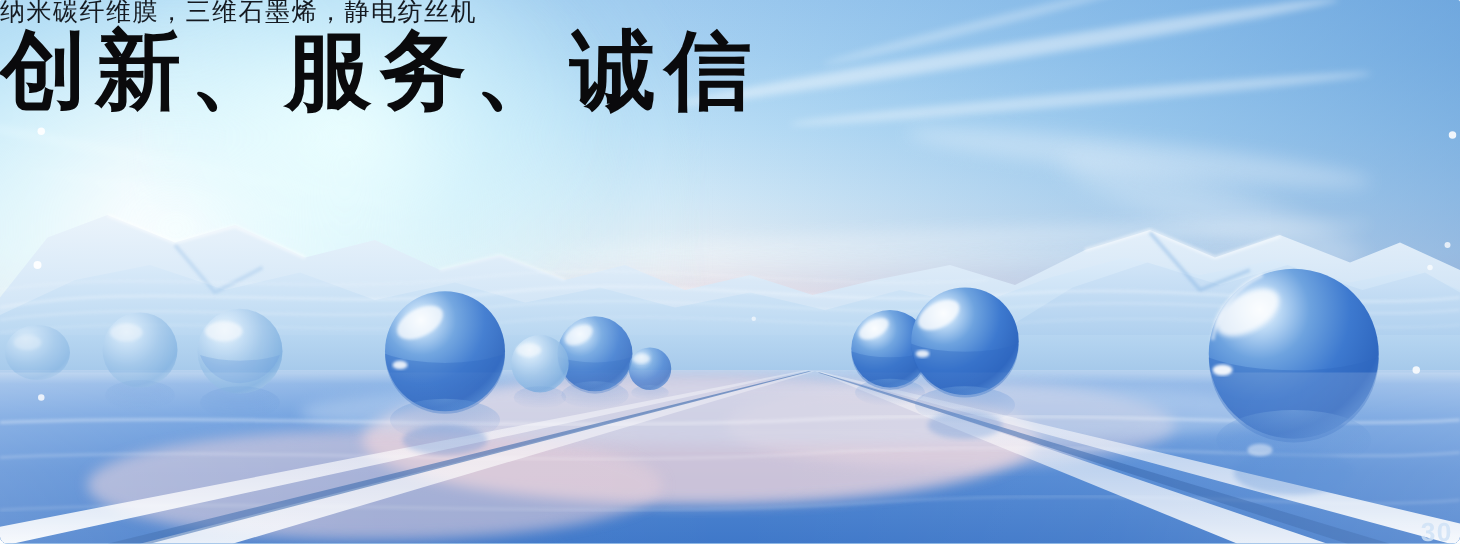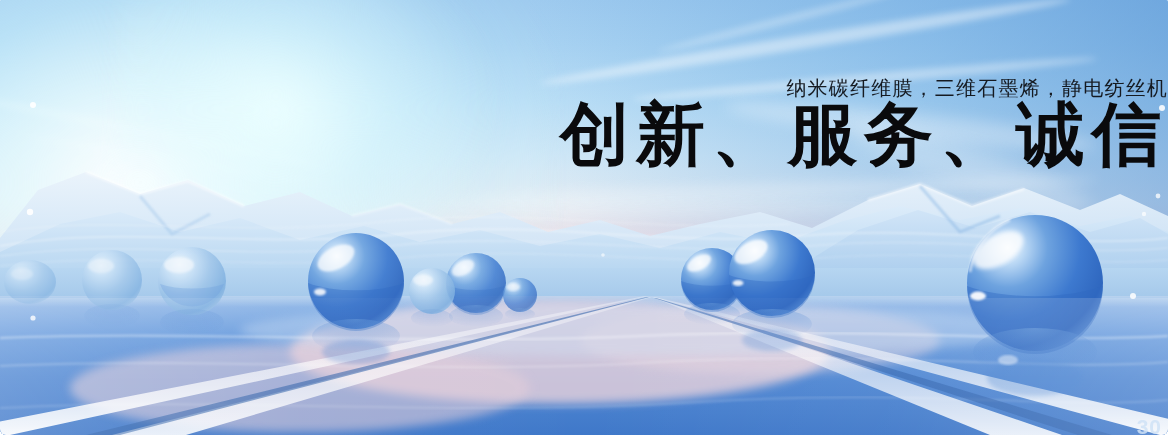--- a/index.html
+++ b/index.html
@@ -81,22 +81,21 @@
       rgba(255,255,255,0.20) 0%,
       rgba(255,255,255,0.04) 26%,
       rgba(255,255,255,0.0) 50%,
       rgba(255,255,255,0.05) 76%,
       rgba(255,255,255,0.18) 100%);
   }
 
   
   .textblock{
     position:absolute; left:0; top:0; width:100%; height:100%;
-    display:flex; flex-direction:column; align-items:flex-end;
-    padding-top:78px;
+    display:flex; flex-direction:column; align-items:flex-start;
     pointer-events:none;
   }
   .subtitle{
     font-size:20px;
     font-weight:500;
     color:#151a21;
     letter-spacing:1.2px;
     line-height:1;
     white-space:nowrap;
   }

